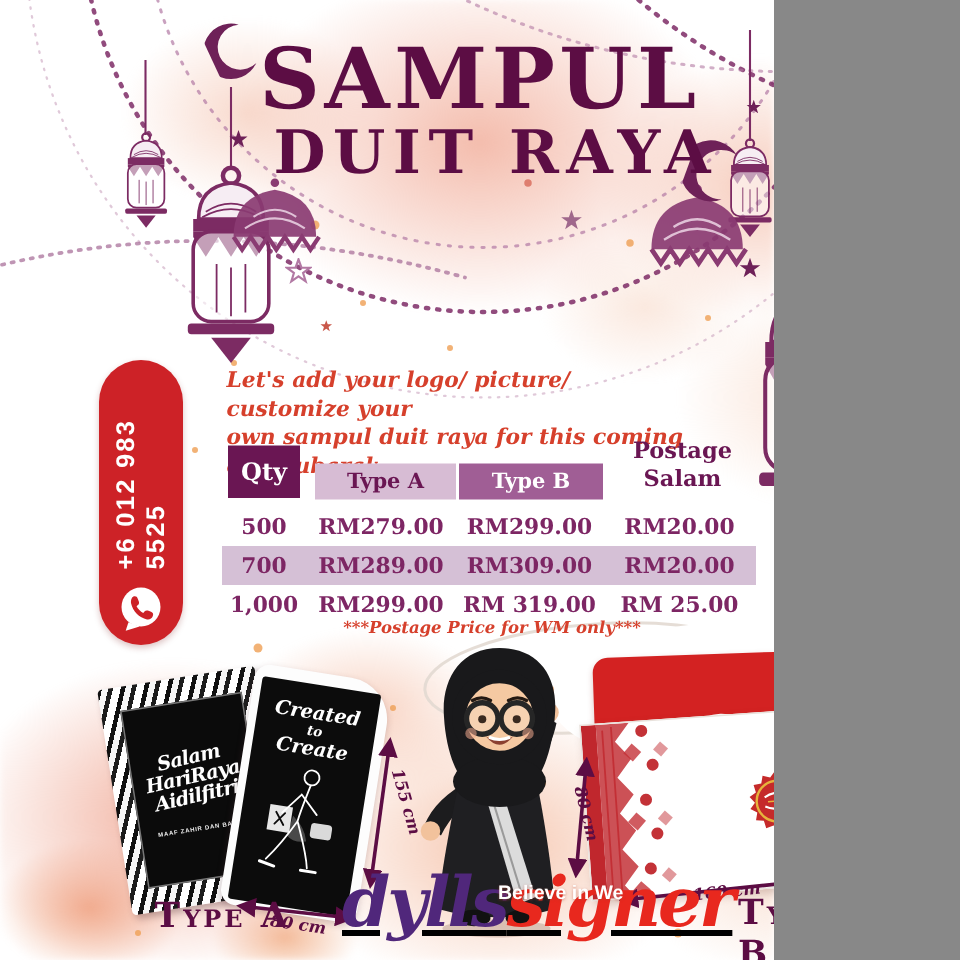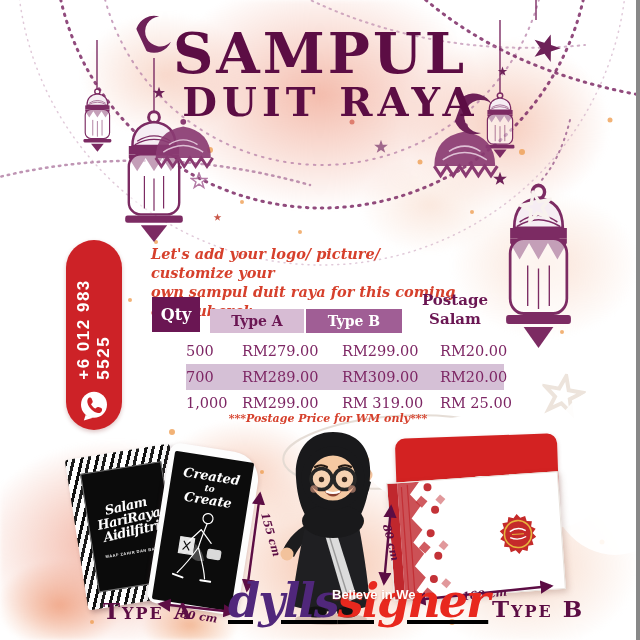--- a/index.html
+++ b/index.html
@@ -1,16 +1,16 @@
 <!DOCTYPE html>
 <html><head>
 <meta charset="utf-8">
 <style>
   html,body{margin:0;padding:0;background:#888;}
-  .canvas{position:relative;width:636px;height:640px;background:#ffffff;overflow:hidden;
+  .canvas{position:relative;width:516px;height:640px;background:#ffffff;overflow:hidden;
           font-family:"DejaVu Serif",serif;}
   
   .wc{position:absolute;inset:0;filter:blur(2px);background:
     radial-gradient(ellipse 235px 165px at 320px 95px,  rgba(243,183,166,.92), rgba(243,183,166,0) 70%),
     radial-gradient(ellipse 150px 125px at 505px 125px, rgba(245,196,178,.85), transparent 70%),
     radial-gradient(ellipse 120px 90px  at 165px 75px,  rgba(246,205,188,.75), transparent 70%),
     radial-gradient(ellipse 135px 105px at 545px 265px, rgba(247,210,190,.6),  transparent 70%),
     radial-gradient(ellipse 100px 70px  at 430px 205px, rgba(247,214,196,.55), transparent 70%),
     radial-gradient(ellipse 200px 150px at 115px 545px, rgba(240,168,148,.9),  transparent 70%),
     radial-gradient(ellipse 90px 65px   at 60px 605px,  rgba(238,152,112,.8),  transparent 70%),
@@ -39,21 +39,21 @@
   .ptable{position:absolute;left:148px;top:286px;width:356px;z-index:5;color:#7D2664;}
   .ptable .cell{position:absolute;display:flex;align-items:center;justify-content:center;font-weight:bold;}
   .qtyh{left:4px;top:11px;width:48px;height:35px;background:#6A1653;color:#fff;font-size:16px;}
   .priceh{left:62px;top:0;width:192px;height:21px;background:#6A1653;color:#fff;font-size:14px;}
   .tah{left:62px;top:23px;width:94px;height:24px;background:#D7BCD4;color:#6A1653;font-size:14px;}
   .tbh{left:158px;top:23px;width:96px;height:24px;background:#A05E95;color:#fff;font-size:14px;}
   .posth{left:258px;top:0;width:98px;height:47px;color:#6A1653;font-size:15px;line-height:19px;
          flex-direction:column;}
   .rows{position:absolute;left:0;top:52px;width:356px;}
   .trow{display:grid;grid-template-columns:56px 100px 98px 102px;height:26px;align-items:center;
-        font-size:14.5px;font-weight:400;margin-left:38px;}
+        text-align:center;font-size:14.5px;font-weight:700;}
   .trow.hl{background:#D5C0D6;}
   .tnote{position:absolute;left:30px;top:126px;width:300px;text-align:center;color:#D6402C;
          font-style:italic;font-weight:bold;font-size:11px;}
   
   .envA1{position:absolute;left:76px;top:451px;width:106px;height:152px;z-index:3;
          transform:rotate(-9deg);border-radius:3px;
          background:repeating-linear-gradient(112deg,#101010 0 3px,#f6f6f6 3px 7px,#1c1c1c 7px 10px,#ffffff 10px 15px);
          box-shadow:2px 3px 5px rgba(60,30,40,.3);}
   .envA1 .panel{position:absolute;left:13px;top:16px;width:80px;height:118px;background:#0b0b0b;
          border:1px solid #777;display:flex;flex-direction:column;align-items:center;justify-content:center;}

